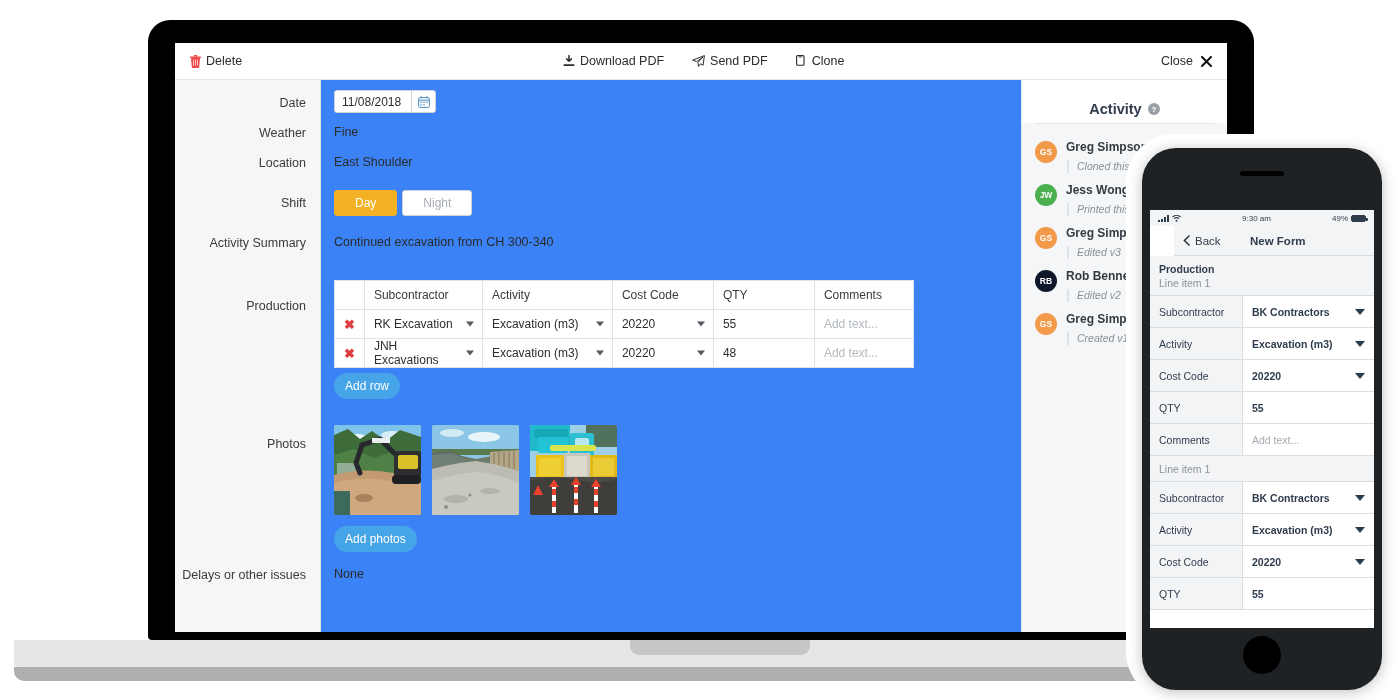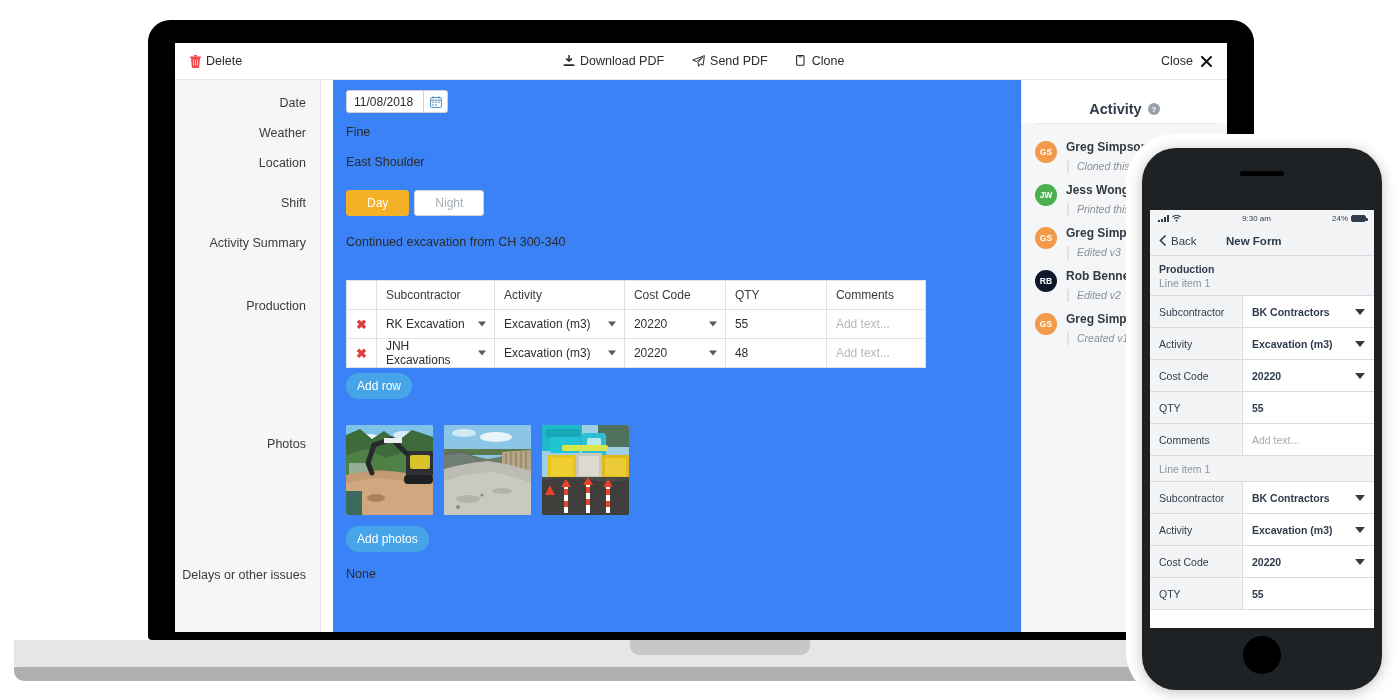--- a/index.html
+++ b/index.html
@@ -73,21 +73,21 @@
 
   
   #content { display: flex; height: 552px; }
   #form-pane { width: 846px; background: #ffffff; position: relative; }
   #activity-pane {
     width: 206px; background: #f5f6f7;
     border-left: 1px solid #e6e8ea;
     position: relative;
   }
 
-  #form-grid { display: flex; height: 100%; gap: 12px; }
+  #form-grid { display: flex; height: 100%; }
   #label-strip {
     width: 146px; flex: 0 0 146px;
     background: #f5f6f7;
     border-right: 1px solid #e3e5e8;
     position: relative;
   }
   #value-strip { flex: 1; position: relative; background: #3b82f6; }
   .lbl {
     position: absolute; right: 14px;
     font-size: 12.5px; color: #3b3b3b;
@@ -244,21 +244,21 @@
     content: ""; position: absolute; right: -3px; top: 2px;
     width: 2px; height: 3px; background: #2f3c4c; border-radius: 0 1px 1px 0;
   }
   .batt i { display: block; height: 100%; background: #2f3c4c; }
   .sig { display: inline-flex; align-items: flex-end; gap: 1px; height: 7px; }
   .sig span { width: 2px; background: #2f3c4c; }
 
   #phone-nav {
     height: 30px; background: #f3f4f6;
     border-bottom: 1px solid #d9dde1;
-    display: flex; align-items: center; position: relative;
+    display: flex; align-items: center; position: relative; margin-left: 24px;
   }
   #phone-back {
     position: absolute; left: 9px;
     display: flex; align-items: center; gap: 5px;
     font-size: 11.5px; color: #2f3c4c; cursor: pointer;
   }
   #phone-title {
     position: absolute; left: 76px;
     font-size: 11.5px; font-weight: bold; color: #2f3c4c;
   }
@@ -625,21 +625,21 @@
         </span>
         <span class="ic" style="margin-left:3px">
           <svg width="9" height="7" viewBox="0 0 9 7">
             <path d="M0.5 2 A6 6 0 0 1 8.5 2" stroke="#2f3c4c" stroke-width="1.1" fill="none"></path>
             <path d="M2 3.6 A4 4 0 0 1 7 3.6" stroke="#2f3c4c" stroke-width="1.1" fill="none"></path>
             <circle cx="4.5" cy="5.8" r="1" fill="#2f3c4c"></circle>
           </svg>
         </span>
         <span id="status-time">9:30 am</span>
         <span id="status-right">
-          <span>24%</span>
+          <span>49%</span>
           <span class="batt">
               <i style="width:100%"></i>
             </span>
         </span>
       </div>
 
       <div id="phone-nav">
         <span id="phone-back">
           <span class="ic">
             <svg width="7" height="11" viewBox="0 0 7 11">

